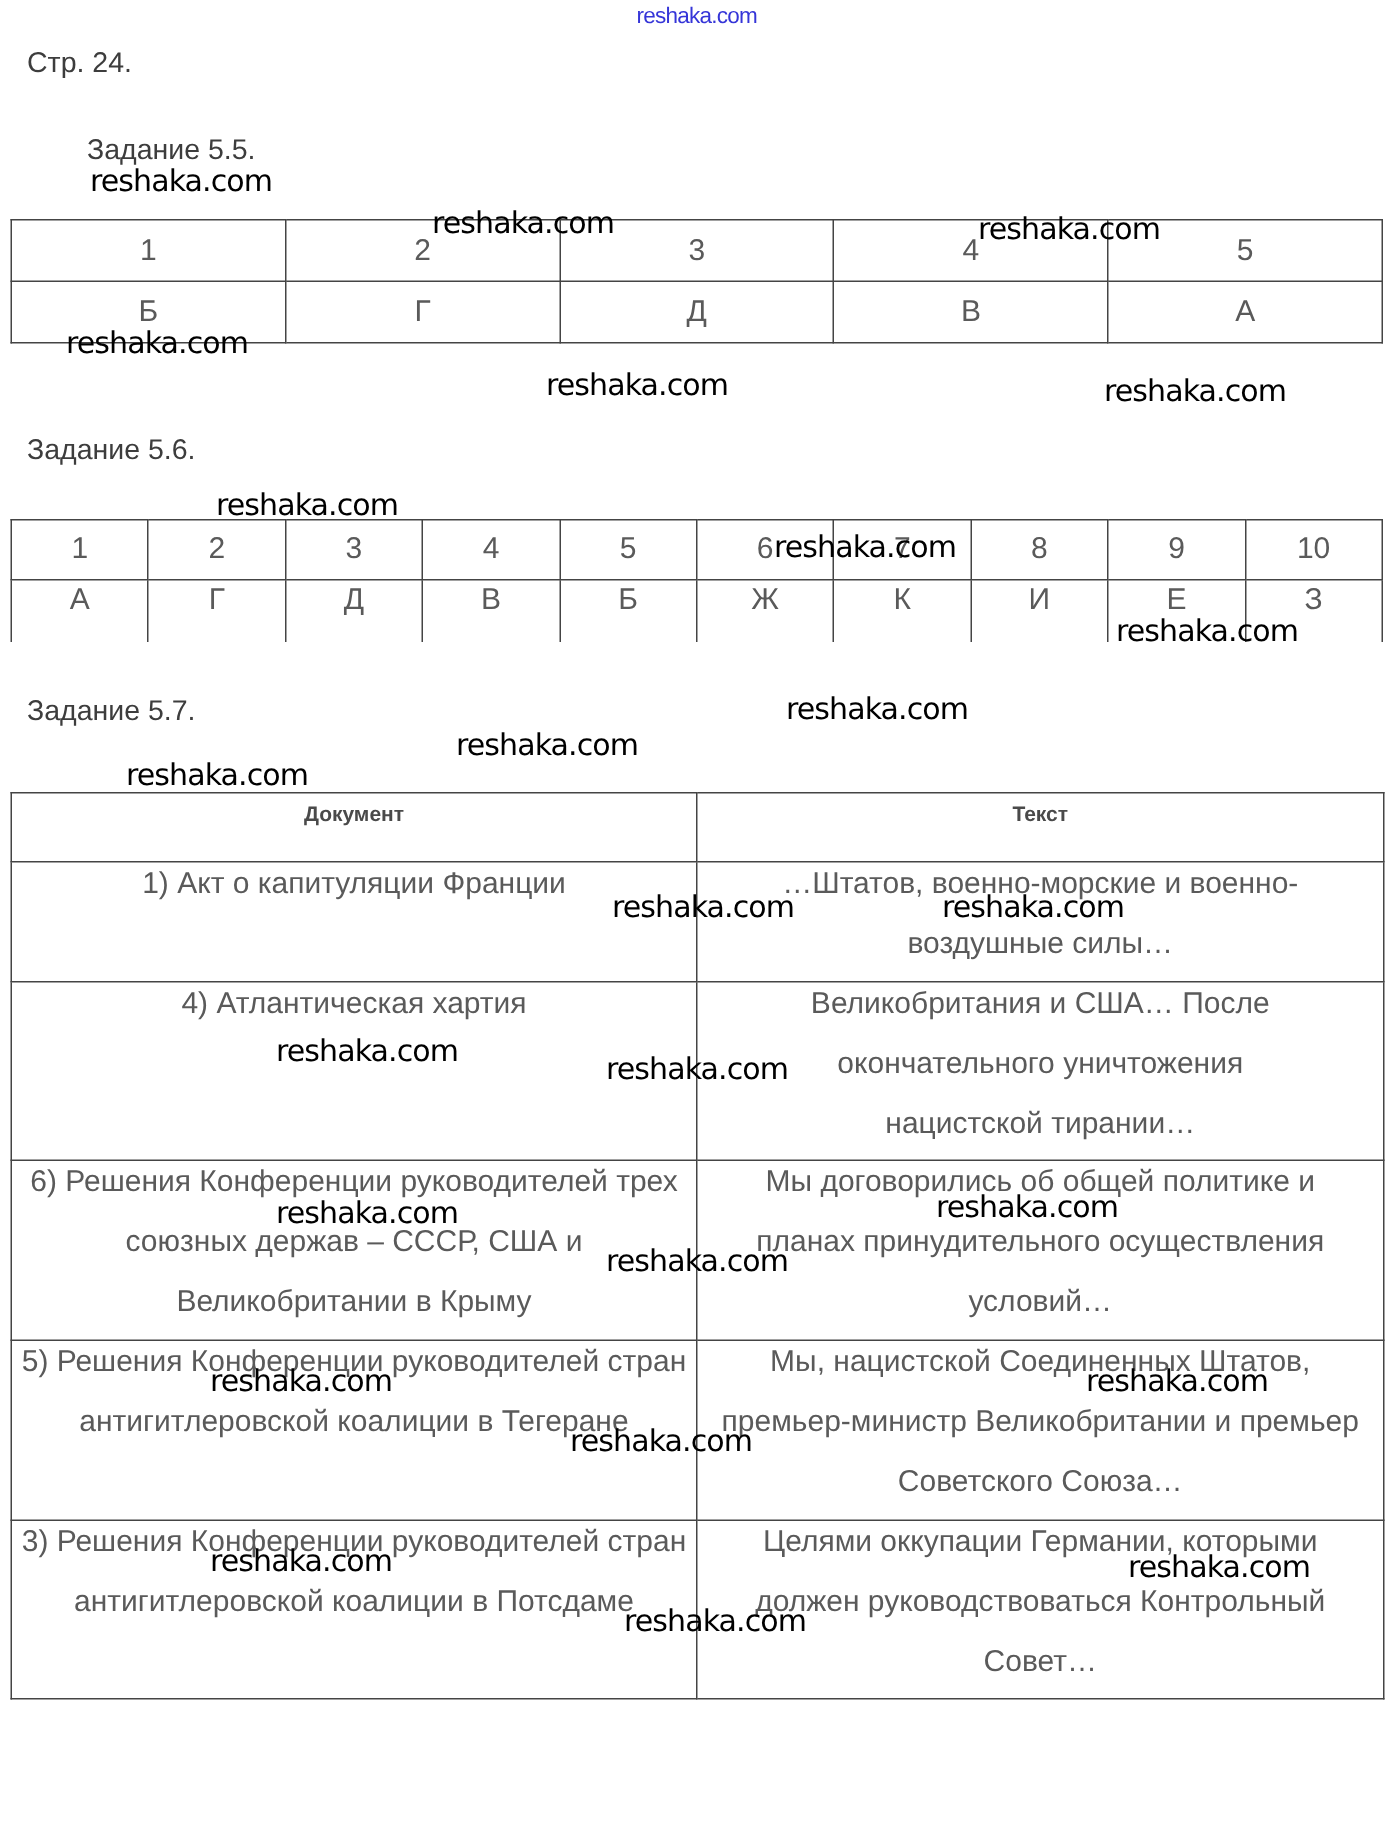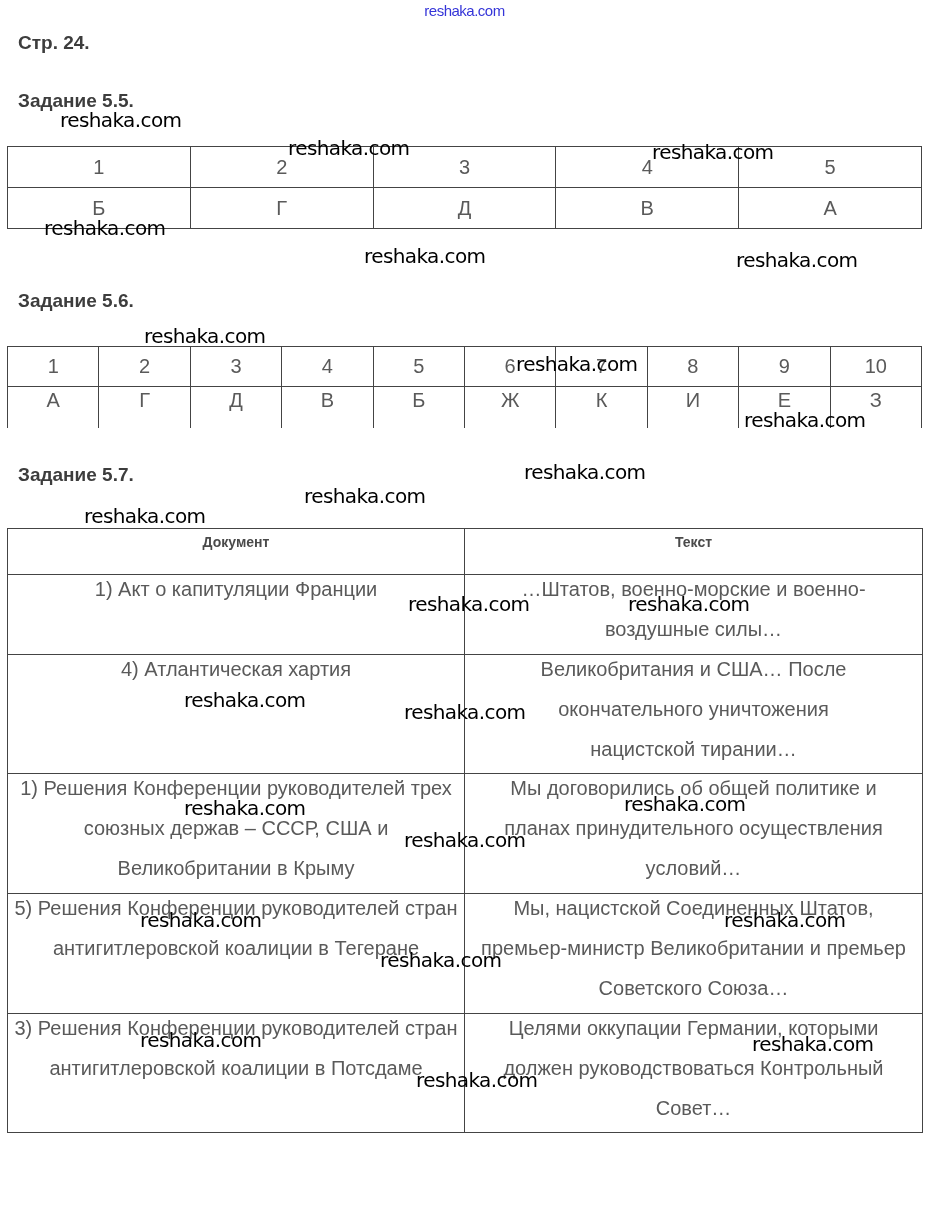--- a/index.html
+++ b/index.html
@@ -1,21 +1,21 @@
 <!DOCTYPE html>
 <html><head>
   <meta charset="utf-8">
   <style>
     html, body { margin: 0; padding: 0; background: #ffffff; }
     body { width: 929px; height: 1217px; position: relative; overflow: hidden;
            font-family: "Liberation Sans", sans-serif; color: #555; }
     .abs { position: absolute; }
     .top-wm { left: 0; width: 929px; top: 2px; text-align: center; font-size: 15px;
               color: #3535d8; letter-spacing: -0.5px; font-family: "Liberation Sans", sans-serif; }
-    .heading { left: 18px; font-size: 19px; font-weight: bold; color: #3d3d3d;
+    .heading { left: 18px; font-size: 19px; font-weight: normal; color: #3d3d3d;
                font-family: "Liberation Sans", sans-serif; }
     table.grid { position: absolute; border-collapse: collapse; table-layout: fixed; }
     table.grid td, table.grid th { border: 1px solid #444; text-align: center; color: #5a5a5a;
                font-weight: normal; padding: 0; font-size: 20px; }
     #t55 { left: 7px; top: 146px; width: 915px; }
     #t55 td { height: 40px; }
     #t56 { left: 7px; top: 346px; width: 915px; }
     #t56 td { height: 39px; }
     #t56 tr.last td { border-bottom: none; vertical-align: top; padding-top: 2px; }
     #t57 { left: 7px; top: 528px; width: 915px; }
@@ -25,21 +25,21 @@
     .wm { position: absolute; font-size: 20px; color: #000; font-family: "DejaVu Sans", sans-serif;
           letter-spacing: -0.6px; white-space: nowrap; line-height: 1; }
   </style>
 </head>
 <body>
 
 <div class="abs top-wm">reshaka.com</div>
 
 <div class="abs heading" style="top:32px;">Стр. 24.</div>
 
-<div class="abs heading" style="top:90px;">Задание 5.5.</div>
+<div class="abs heading" style="top:90px;margin-left:40px;">Задание 5.5.</div>
 <table class="grid" id="t55">
   <tbody>
       <tr>
     <td>1</td>
     <td>2</td>
     <td>3</td>
     <td>4</td>
     <td>5</td>
   </tr>
   <tr>
@@ -104,21 +104,21 @@
   <tr style="height:119px">
     <td>
           <div class="cell">4) Атлантическая хартия</div>
         </td>
     <td>
           <div class="cell" style="padding:0 60px">Великобритания и США… После окончательного уничтожения нацистской тирании…</div>
         </td>
   </tr>
   <tr style="height:120px">
     <td>
-          <div class="cell" style="padding:0 6px">1) Решения Конференции руководителей трех союзных держав – СССР, США и Великобритании в Крыму</div>
+          <div class="cell" style="padding:0 6px">6) Решения Конференции руководителей трех союзных держав – СССР, США и Великобритании в Крыму</div>
         </td>
     <td>
           <div class="cell" style="padding:0 12px">Мы договорились об общей политике и планах принудительного осуществления условий…</div>
         </td>
   </tr>
   <tr style="height:120px">
     <td>
           <div class="cell" style="padding:0 6px">5) Решения Конференции руководителей стран антигитлеровской коалиции в Тегеране</div>
         </td>
     <td>

